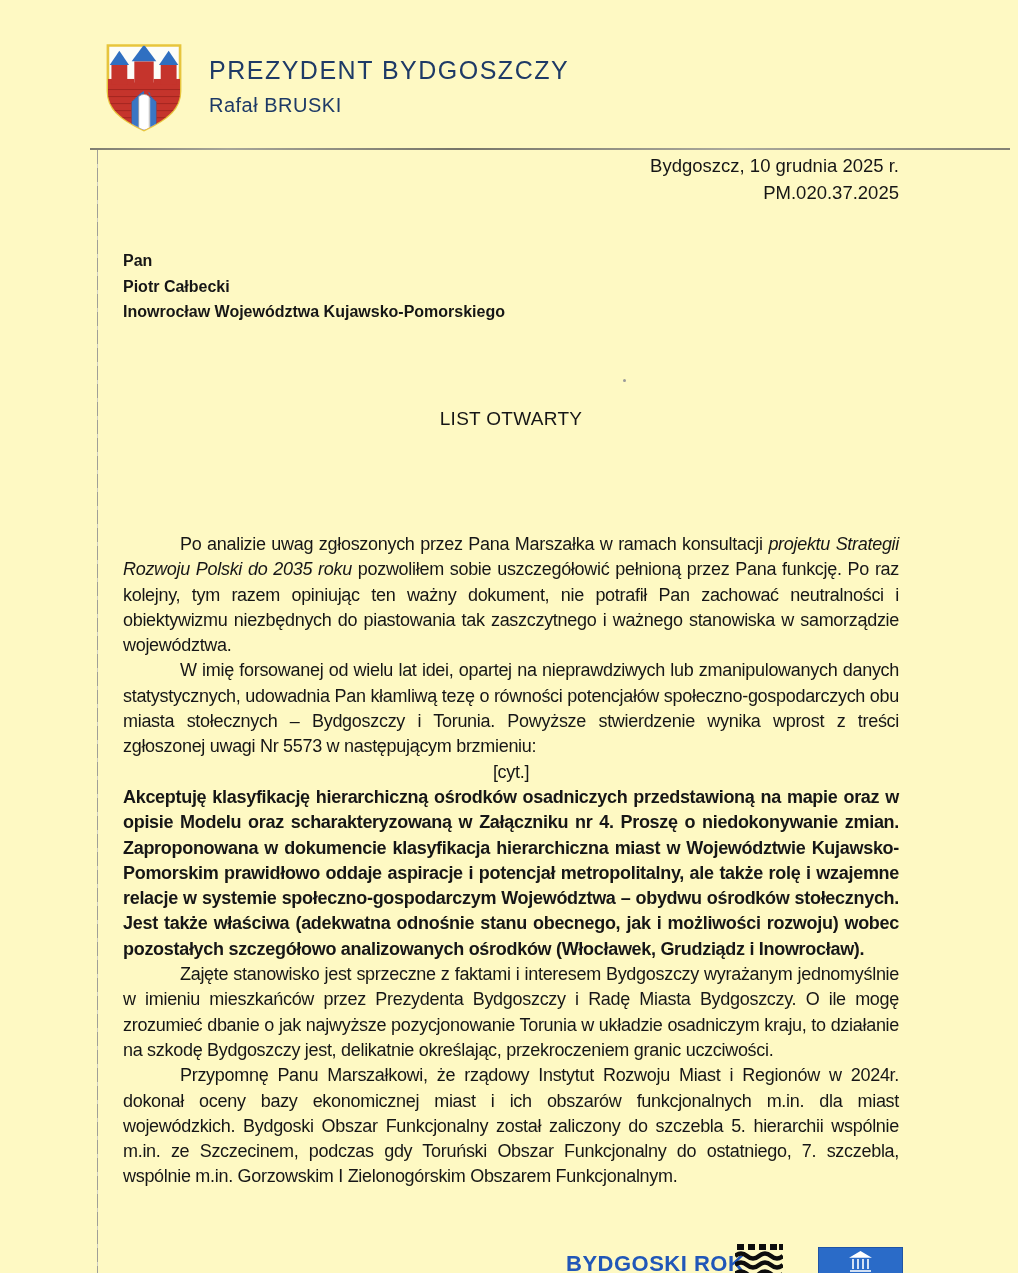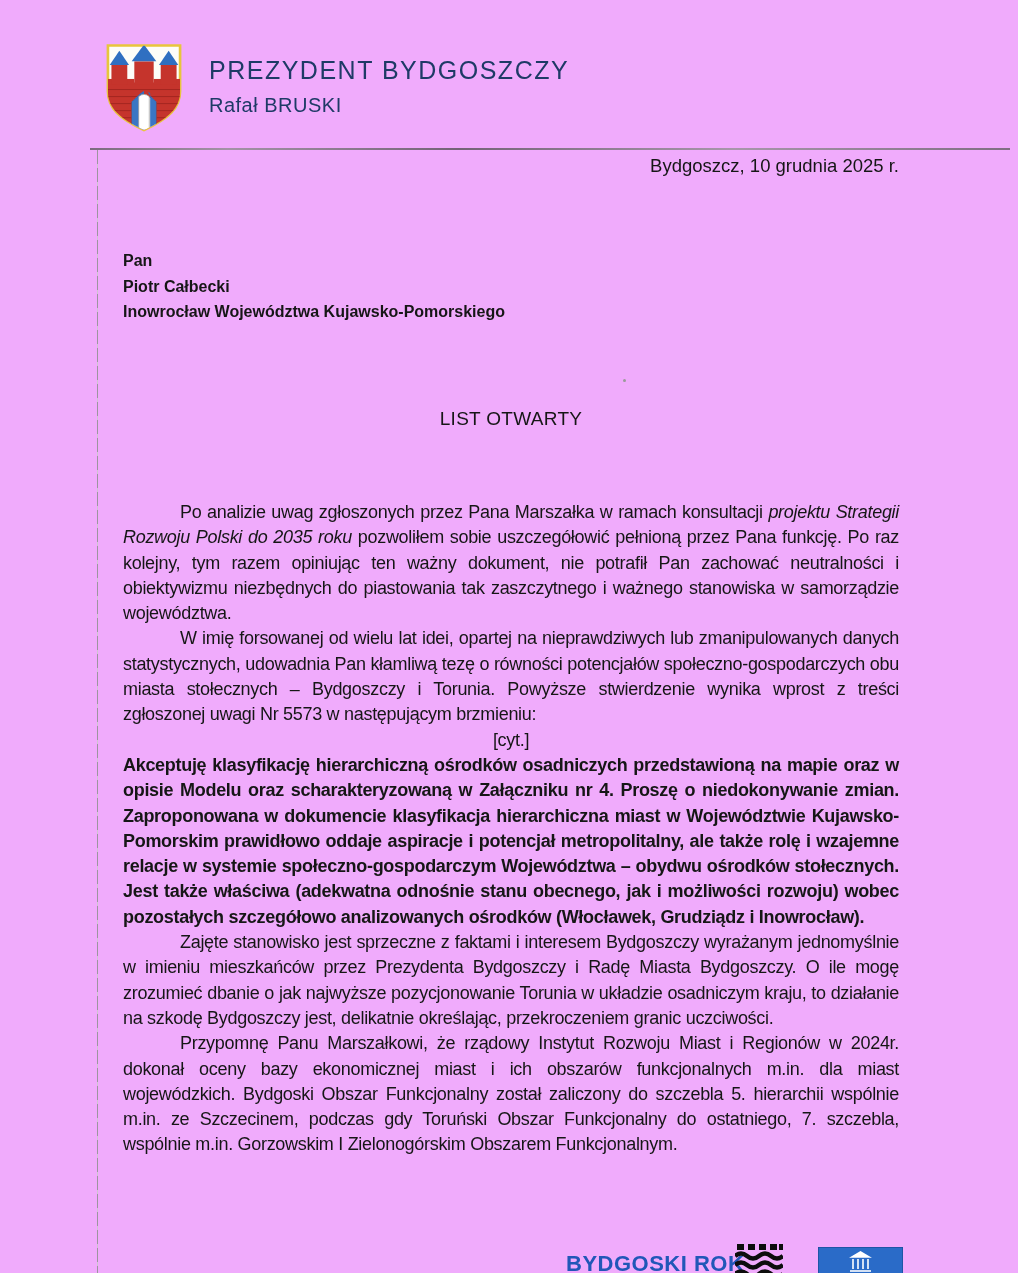--- a/index.html
+++ b/index.html
@@ -1,20 +1,20 @@
 <!DOCTYPE html>
 <html lang="pl"><head>
 <meta charset="utf-8">
 <style>
   html,body{margin:0;padding:0;background:#e9e9e9;}
   .page{
     position:relative;
     width:1018px;height:1273px;
     margin:0 auto;
-    background:#f0abfc;
+    background:#fef9c3;
     overflow:hidden;
     font-family:"Liberation Sans","DejaVu Sans",sans-serif;
     color:#161616;
   }
   
   .coat{position:absolute;left:100px;top:38px;width:88px;height:96px;}
   .office{position:absolute;left:209px;top:56px;}
   .office-title{
     font-size:25px;letter-spacing:1.5px;font-weight:400;
     color:#1e3a66;
@@ -40,21 +40,21 @@
   
   .content{position:absolute;left:123px;width:776px;}
   .date-block{top:152px;font-size:18.5px;line-height:27px;}
   .addressee{top:248px;font-size:16px;line-height:25.5px;font-weight:700;}
   .letter-heading{
     top:408px;text-align:center;font-size:19px;font-weight:500;
     letter-spacing:.3px;
   }
   .salutation{top:457px;font-size:18.5px;}
   .body-text{
-    top:500px;
+    top:532px;
     font-size:18px;line-height:25.3px;letter-spacing:-0.3px;
     text-align:justify;
   }
   .body-text p{margin:0;}
   .indent{text-indent:57px;}
   .quote-marker{text-align:center;}
   .bold-quote{font-weight:700;}
   .it{font-style:italic;}
   
   .campaign{
@@ -119,20 +119,21 @@
     <div class="office-title">PREZYDENT BYDGOSZCZY</div>
     <div class="office-holder">Rafał BRUSKI</div>
   </div>
 
   <div class="top-rule"></div>
   <div class="fold-line"></div>
   <div class="scan-dot"></div>
 
   <div class="content date-block" style="position:absolute;text-align:right;">
     <div>Bydgoszcz, 10 grudnia 2025 r.</div>
+    <div>PM.020.37.2025</div>
   </div>
 
   <div class="content addressee" style="position:absolute;">
     <div>Pan</div>
     <div>Piotr Całbecki</div>
     <div>Inowrocław Województwa Kujawsko-Pomorskiego</div>
   </div>
 
   <div class="content letter-heading" style="position:absolute;">LIST OTWARTY</div>
 

